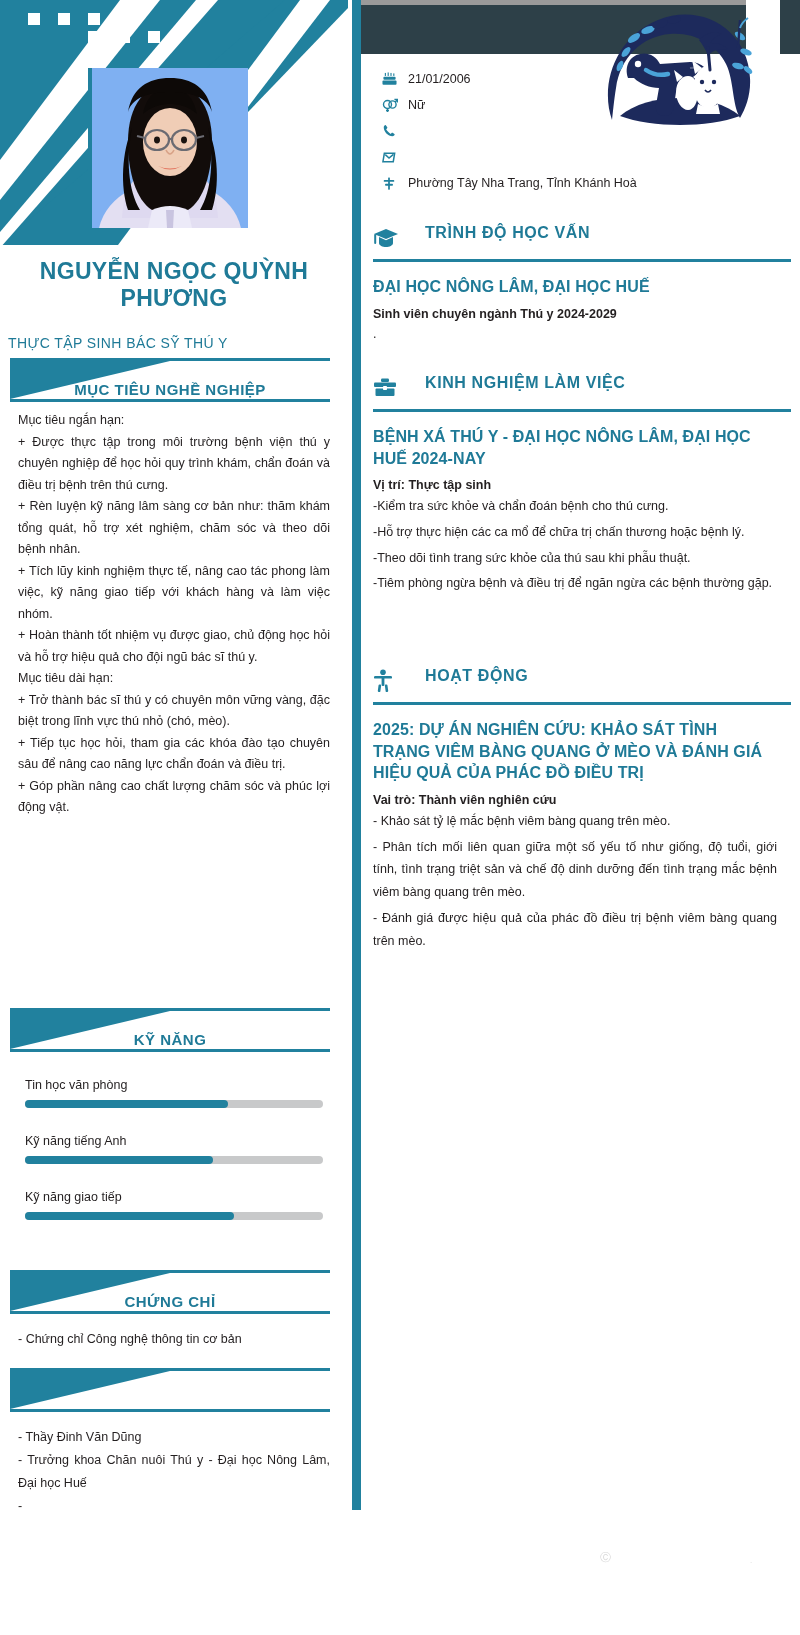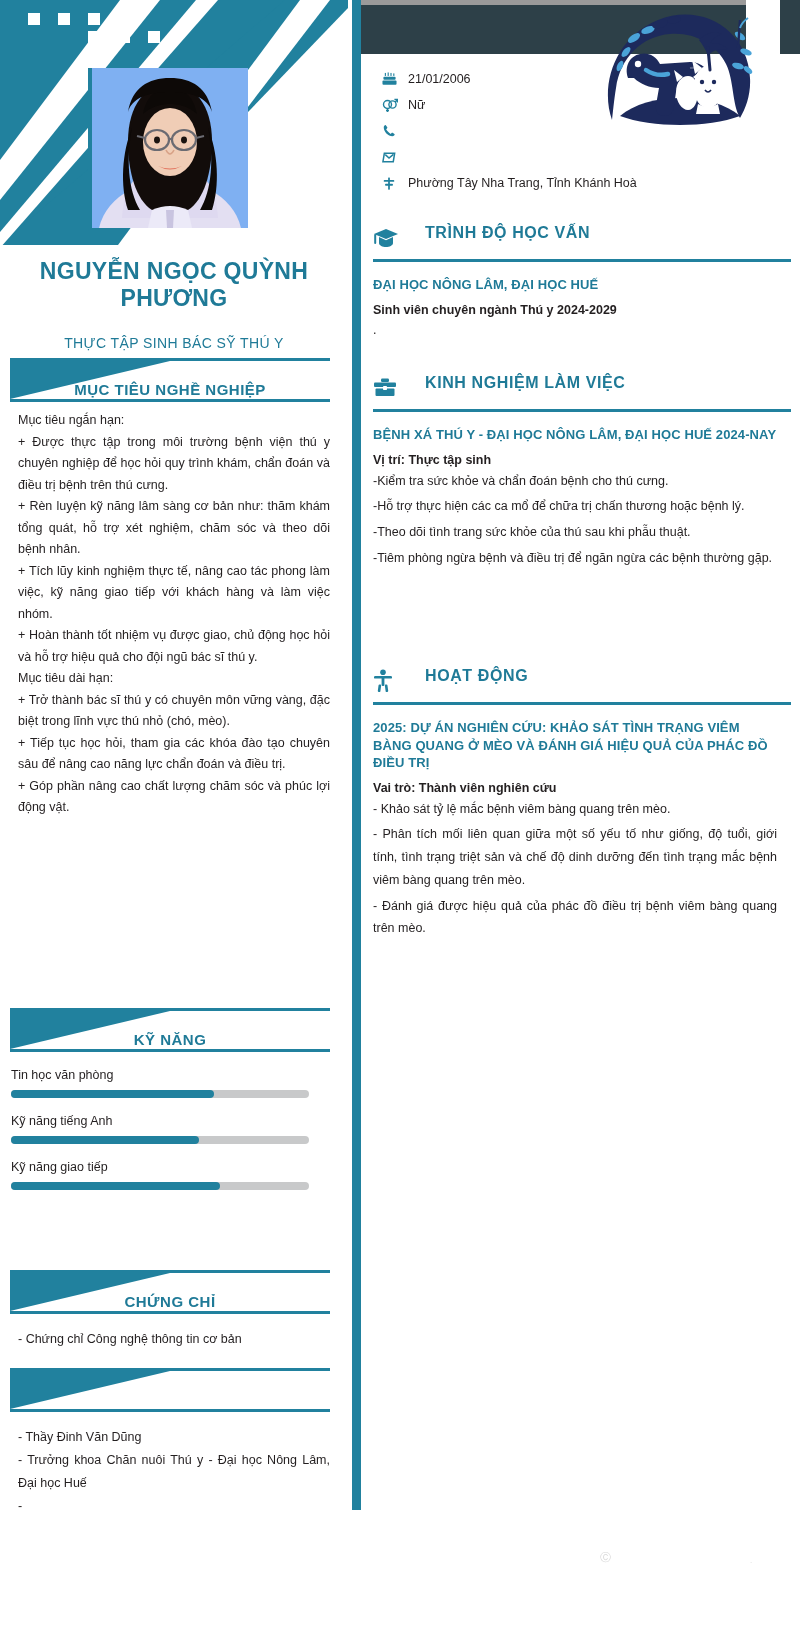--- a/index.html
+++ b/index.html
@@ -59,21 +59,21 @@
   }
   .photo svg { display:block; }
 
   .cand-name {
     position:absolute; left:8px; top:258px; width:332px;
     text-align:center; font-size:23px; font-weight:bold;
     color:#1f7a97; line-height:1.16; letter-spacing:.3px;
   }
   .cand-role {
     position:absolute; left:8px; top:335px; width:332px;
-    text-align:center; font-size:14px; color:#1f7a97; letter-spacing:.4px;
+    text-align:left; font-size:14px; color:#1f7a97; letter-spacing:.4px;
   }
 
   
   .lsec { position:relative; width:330px; margin:0 0 0 10px; height:44px; }
   .lsec .rule-top { position:absolute; left:0; top:0; width:320px; height:3px; background:#21819e; }
   .lsec .rule-bot { position:absolute; left:0; bottom:0; width:320px; height:3px; background:#21819e; }
   .lsec .wedge {
     position:absolute; left:0; top:3px; width:160px; height:38px;
     background:#21819e;
     clip-path: polygon(0 0, 160px 0, 0 38px);
@@ -82,21 +82,21 @@
     position:absolute; left:0; top:12px; width:320px; height:38px;
     display:flex; align-items:center; justify-content:center;
     font-size:15px; font-weight:bold; color:#1f7a97; letter-spacing:.5px;
     z-index:3;
   }
   .lbody { padding: 8px 18px 0 18px; font-size:12.5px; color:#231f20; line-height:1.72; text-align:justify; }
   .lbody p { margin:0; }
   .lblock { padding: 14px 18px 0 18px; font-size:12.5px; color:#231f20; line-height:1.85; text-align:justify; }
   .lblock p { margin:0; }
 
-  .skill { padding: 0 11px; margin-top:16px; }
+  .skill { padding: 0 25px; margin-top:26px; }
   .skill-label { font-size:12.5px; color:#231f20; margin-bottom:8px; }
   .skill-track { position:relative; width:298px; height:8px; background:#c8c9ca; border-radius:4px; }
   .skill-fill { position:absolute; left:0; top:0; height:8px; background:#21819e; border-radius:4px; }
 
   
   .vdiv { position:absolute; left:352px; top:0; width:9px; height:1510px; background:#21819e; }
   .top-gray { position:absolute; left:361px; top:0; width:385px; height:5px; background:#9a9a9a; }
   .top-dark { position:absolute; left:361px; top:5px; width:385px; height:49px; background:#2d4048; }
   .top-dark-r { position:absolute; left:780px; top:0; width:20px; height:54px; background:#2d4048; }
   .top-gray-r { position:absolute; left:780px; top:0; width:20px; height:5px; background:#9a9a9a; }
@@ -110,21 +110,21 @@
 
   .rsec { position:relative; margin:0 0 0 12px; width:418px; height:40px; }
   .rsec .ric { position:absolute; left:0; top:2px; width:30px; height:28px; color:#21819e; display:flex; align-items:center; }
   .rsec .rtitle {
     position:absolute; left:52px; top:2px; font-size:16px; font-weight:bold;
     color:#1f7a97; letter-spacing:.6px;
   }
   .rsec .rrule { position:absolute; left:0; bottom:0; width:418px; height:3px; background:#21819e; }
 
   .rbody { padding: 14px 14px 0 12px; width:430px; }
-  .r-org { font-size:13px; font-weight:bold; color:#1f7a97; line-height:1.35; letter-spacing:.1px; }
+  .r-org { font-size:16px; font-weight:bold; color:#1f7a97; line-height:1.35; letter-spacing:.1px; }
   .r-sub { font-size:12.5px; font-weight:bold; color:#231f20; margin-top:9px; }
   .r-line { font-size:12.5px; color:#231f20; line-height:1.82; text-align:justify; margin-top:3px; }
   .r-bullet { font-size:12.5px; color:#231f20; margin-top:6px; }
 
   .watermark { position:absolute; left:600px; top:1550px; font-size:11px; color:#d8d8d8; }
   .watermark .wm2 { position:absolute; left:150px; top:6px; font-size:8px; color:#d8d8d8; }
 </style>
 </head>
 <body>
 

